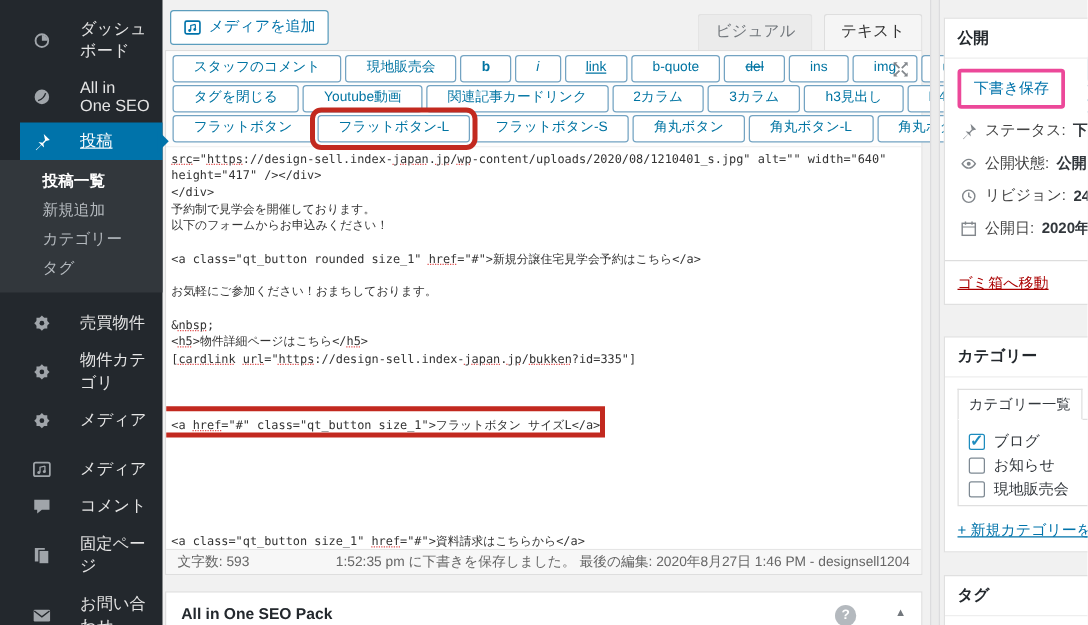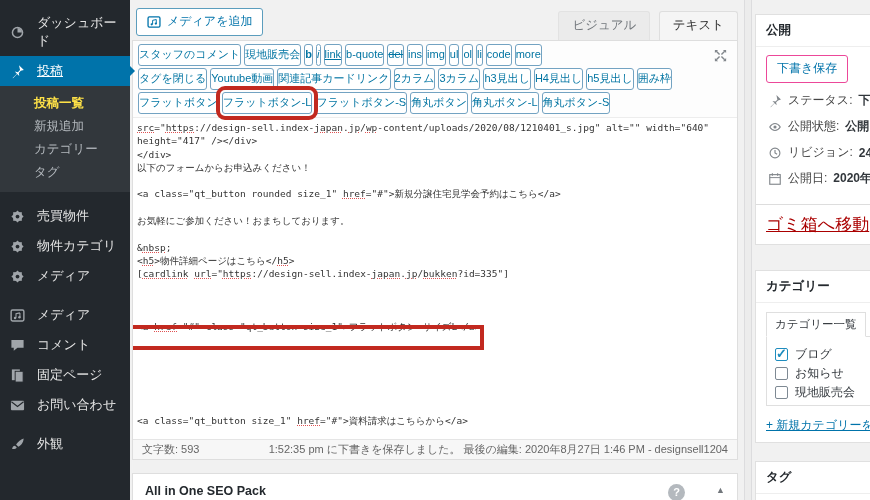--- a/index.html
+++ b/index.html
@@ -2,46 +2,46 @@
 <html><head>
 <meta charset="utf-8">
 <style>
   * { margin:0; padding:0; box-sizing:border-box; }
   html,body { width:870px; height:500px; overflow:hidden; }
   body { font-family:"Liberation Sans", sans-serif; background:#f1f1f1; position:relative; color:#444; }
   svg { display:block; }
 
   
   .sidebar { position:absolute; left:0; top:0; width:130px; height:500px; background:#23282d; padding-top:8px; z-index:5; }
-  .mi-row { display:flex; align-items:center; gap:12px; padding:6px 10px; font-size:13px; color:#e5e5e5; cursor:pointer; position:relative; }
+  .mi-row { display:flex; align-items:center; gap:23px; padding:6px 10px; font-size:13px; color:#e5e5e5; cursor:pointer; position:relative;margin-left:16px; }
   .mi-icon { width:15px; height:15px; color:#a0a5aa; flex:0 0 15px; }
   .mi-row.active-item { background:#0073aa; color:#fff;text-decoration:underline; }
   .mi-row.active-item .mi-icon { color:#fff; }
   .mi-row.active-item::after { content:""; position:absolute; right:-14px; top:50%; margin-top:-9px;
     border:9px solid transparent; border-left-color:#0073aa; }
   .submenu { background:#32373c; padding:6px 0 8px; }
   .sub-row { padding:3px 10px 3px 34px; font-size:12.5px; color:#b4b9be; cursor:pointer; }
-  .sub-row.current { color:#fde047; font-weight:bold; }
+  .sub-row.current { color:#ffffff; font-weight:bold; }
   .menu-group { margin-top:9px; }
 
   
   .main { position:absolute; left:132px; top:8px; width:606px; }
   .editor-header { position:relative; height:32px; padding-left:4px; }
   .btn-media { display:inline-flex; align-items:center; gap:6px; padding:4px 10px 5px; background:#fff;
     border:1px solid #5b9dbd; border-radius:3px; color:#0073aa; font-size:12px; cursor:pointer; }
   .btn-media .ic { width:14px; height:14px; color:#0073aa; }
   .tabs { position:absolute; right:0; bottom:0; }
   .tab { display:inline-block; padding:5px 13px 6px; font-size:12.5px; color:#72777c; background:#ebebeb;
     border:1px solid #e2e2e2; border-bottom:none; border-radius:3px 3px 0 0; margin-left:4px; cursor:pointer; }
   .tab.active { background:#f5f5f5; color:#333; border-color:#dedede; }
 
   .editor-box { background:#fff; border:1px solid #dedede; }
   .qt-toolbar { position:relative; padding:2px 30px 2px 5px; background:#fdfdfd; border-bottom:1px solid #ededed; }
   .qt-row { white-space:nowrap; height:24px; }
-  .qtb { display:inline-block; margin:1px 3px 1px 0; padding:2px 0 3px; font-size:11px; line-height:15px; color:#0074a2;
+  .qtb { display:inline-block; margin:1px 3px 1px 0; padding:2px 16px 3px; font-size:11px; line-height:15px; color:#0074a2;
     background:#fff; border:1px solid #73a3c2; border-radius:3px; cursor:pointer; vertical-align:top; }
   .qtb.bold{font-weight:bold}.qtb.ital{font-style:italic}.qtb.und{text-decoration:underline}.qtb.strike{text-decoration:line-through}
   .qtb.hl { outline:4px solid #c2291f; outline-offset:2px; position:relative; z-index:2; }
   .fullscreen { position:absolute; right:9px; top:7px; width:15px; height:15px; color:#82878c; cursor:pointer; }
 
   .textarea { position:relative; height:321px; background:#fff; padding:3px 4px; overflow:hidden;
     font-family:"DejaVu Sans Mono", monospace; font-size:9.5px; line-height:13.3px; color:#333; cursor:text; }
   .codeline { height:13.3px; white-space:pre; }
   .sp { text-decoration:underline; text-decoration-style:dotted; text-decoration-color:#e05252; }
   .hl-line { position:absolute; left:-5px; top:207px; width:356px; height:25px; border:4px solid #c2291f; }
@@ -58,28 +58,28 @@
 
   
   .scroll-strip { position:absolute; left:744px; top:0; width:8px; height:500px; background:#ececec;
     border-left:1px solid #dcdcde; border-right:1px solid #dcdcde; }
 
   
   .side { position:absolute; left:755px; top:14px; width:235px; }
   .panel { background:#fff; border:1px solid #e0e0e0; margin-bottom:25px; }
   .panel-head { padding:7px 10px; font-size:12.5px; font-weight:bold; color:#23282d; border-bottom:1px solid #eee; cursor:pointer; }
   .panel-body { padding:8px 10px; font-size:12px; }
-  .btn-secondary { display:inline-block; padding:4px 10px 5px; background:#fff; border:1px solid #ec4899; border-radius:3px;
+  .btn-secondary { display:inline-block; padding:4px 10px 5px; background:#fff; border:3px solid #ec4899; border-radius:3px;
     color:#0073aa; font-size:12px; cursor:pointer; }
   .pub-row { display:flex; align-items:center; gap:6px; margin:9px 0 9px 2px; color:#444; }
   .pub-ic { width:14px; height:14px; color:#82878c; flex:0 0 14px; }
   .pub-val { font-weight:bold; color:#32373c; }
   a.link { color:#0073aa; text-decoration:underline; cursor:pointer; }
   .panel-foot { border-top:1px solid #ddd; padding:8px 10px; }
-  a.trash { color:#a00; font-size:17px; text-decoration:underline; cursor:pointer; }
+  a.trash { color:#a00; font-size:12px; text-decoration:underline; cursor:pointer; }
 
   .cat-tabs { font-size:11.5px; position:relative; top:1px; }
   .cat-tab-active { display:inline-block; background:#fff; border:1px solid #dfdfdf; border-bottom:1px solid #fff;
     padding:4px 8px; color:#32373c; cursor:pointer; position:relative; z-index:2; }
   .cat-box { border:1px solid #dfdfdf; padding:8px 8px 6px; height:70px; overflow:hidden; }
   .cat-item { display:flex; align-items:center; gap:7px; height:19px; font-size:12px; color:#32373c; cursor:pointer; }
   .cb { width:13px; height:13px; border:1px solid #7e8993; border-radius:2px; background:#fff; position:relative; flex:0 0 13px; }
   .cat-item.checked .cb { border-color:#1e8cbe; }
   .cat-item.checked .cb::after { content:"✓"; position:absolute; left:0px; top:-3px; color:#1e8cbe; font-size:13px; font-weight:bold; }
   .add-cat { display:inline-block; margin-top:11px; font-size:12px; }
@@ -95,20 +95,29 @@
       <div class="mi-row">
         <span class="mi-icon">
           <svg viewBox="0 0 16 16">
             <circle cx="8" cy="8" r="5.4" fill="none" stroke="currentColor" stroke-width="1.6"></circle>
             <path d="M8 8V3.2A4.8 4.8 0 0112.8 8z" fill="currentColor"></path>
           </svg>
         </span>
         <span>ダッシュボード</span>
       </div>
 
+      <div class="mi-row">
+        <span class="mi-icon">
+          <svg viewBox="0 0 16 16">
+            <circle cx="8" cy="8" r="6.2" fill="currentColor"></circle>
+            <path d="M4.8 11.2c3.2-1 5.4-3.2 6.4-6.4" stroke="#23282d" stroke-width="1.2" fill="none"></path>
+          </svg>
+        </span>
+        <span>All in One SEO</span>
+      </div>
     </div>
 
   <div class="mi-row active-item">
     <span class="mi-icon">
         <svg viewBox="0 0 16 16" fill="currentColor">
           <path d="M9.6 1.2l5.2 5.2-3.3.9-2.2 2.2.6 3.4-2.3-2.3-4.4 4.6-.4-.4 4.6-4.4-2.3-2.3 3.4.6 2.2-2.2z"></path>
         </svg>
       </span>
     <span>投稿</span>
   </div>
@@ -275,20 +284,21 @@
           </svg>
       </span>
     </div>
 
     <div class="textarea">
 
       <div class="hl-line"></div>
     <div class="codeline"><span class="sp">src</span>="<span class="sp">https</span>://design-sell.index-<span class="sp">japan</span>.<span class="sp">jp</span>/<span class="sp">wp</span>-content/uploads/2020/08/1210401_s.jpg" alt="" width="640"</div>
         <div class="codeline">height="417" /&gt;&lt;/div&gt;</div>
         <div class="codeline">&lt;/div&gt;</div>
+        <div class="codeline">予約制で見学会を開催しております。</div>
         <div class="codeline">以下のフォームからお申込みください！</div>
         <div class="codeline"></div>
         <div class="codeline">&lt;a class="qt_button rounded size_1" <span class="sp">href</span>="#"&gt;新規分譲住宅見学会予約はこちら&lt;/a&gt;</div>
         <div class="codeline"></div>
         <div class="codeline">お気軽にご参加ください！おまちしております。</div>
         <div class="codeline"></div>
         <div class="codeline">&amp;<span class="sp">nbsp</span>;</div>
         <div class="codeline">&lt;<span class="sp">h5</span>&gt;物件詳細ページはこちら&lt;/<span class="sp">h5</span>&gt;</div>
         <div class="codeline">[<span class="sp">cardlink</span> <span class="sp">url</span>="<span class="sp">https</span>://design-sell.index-<span class="sp">japan</span>.<span class="sp">jp</span>/<span class="sp">bukken</span>?id=335"]</div>
         <div class="codeline"></div>

